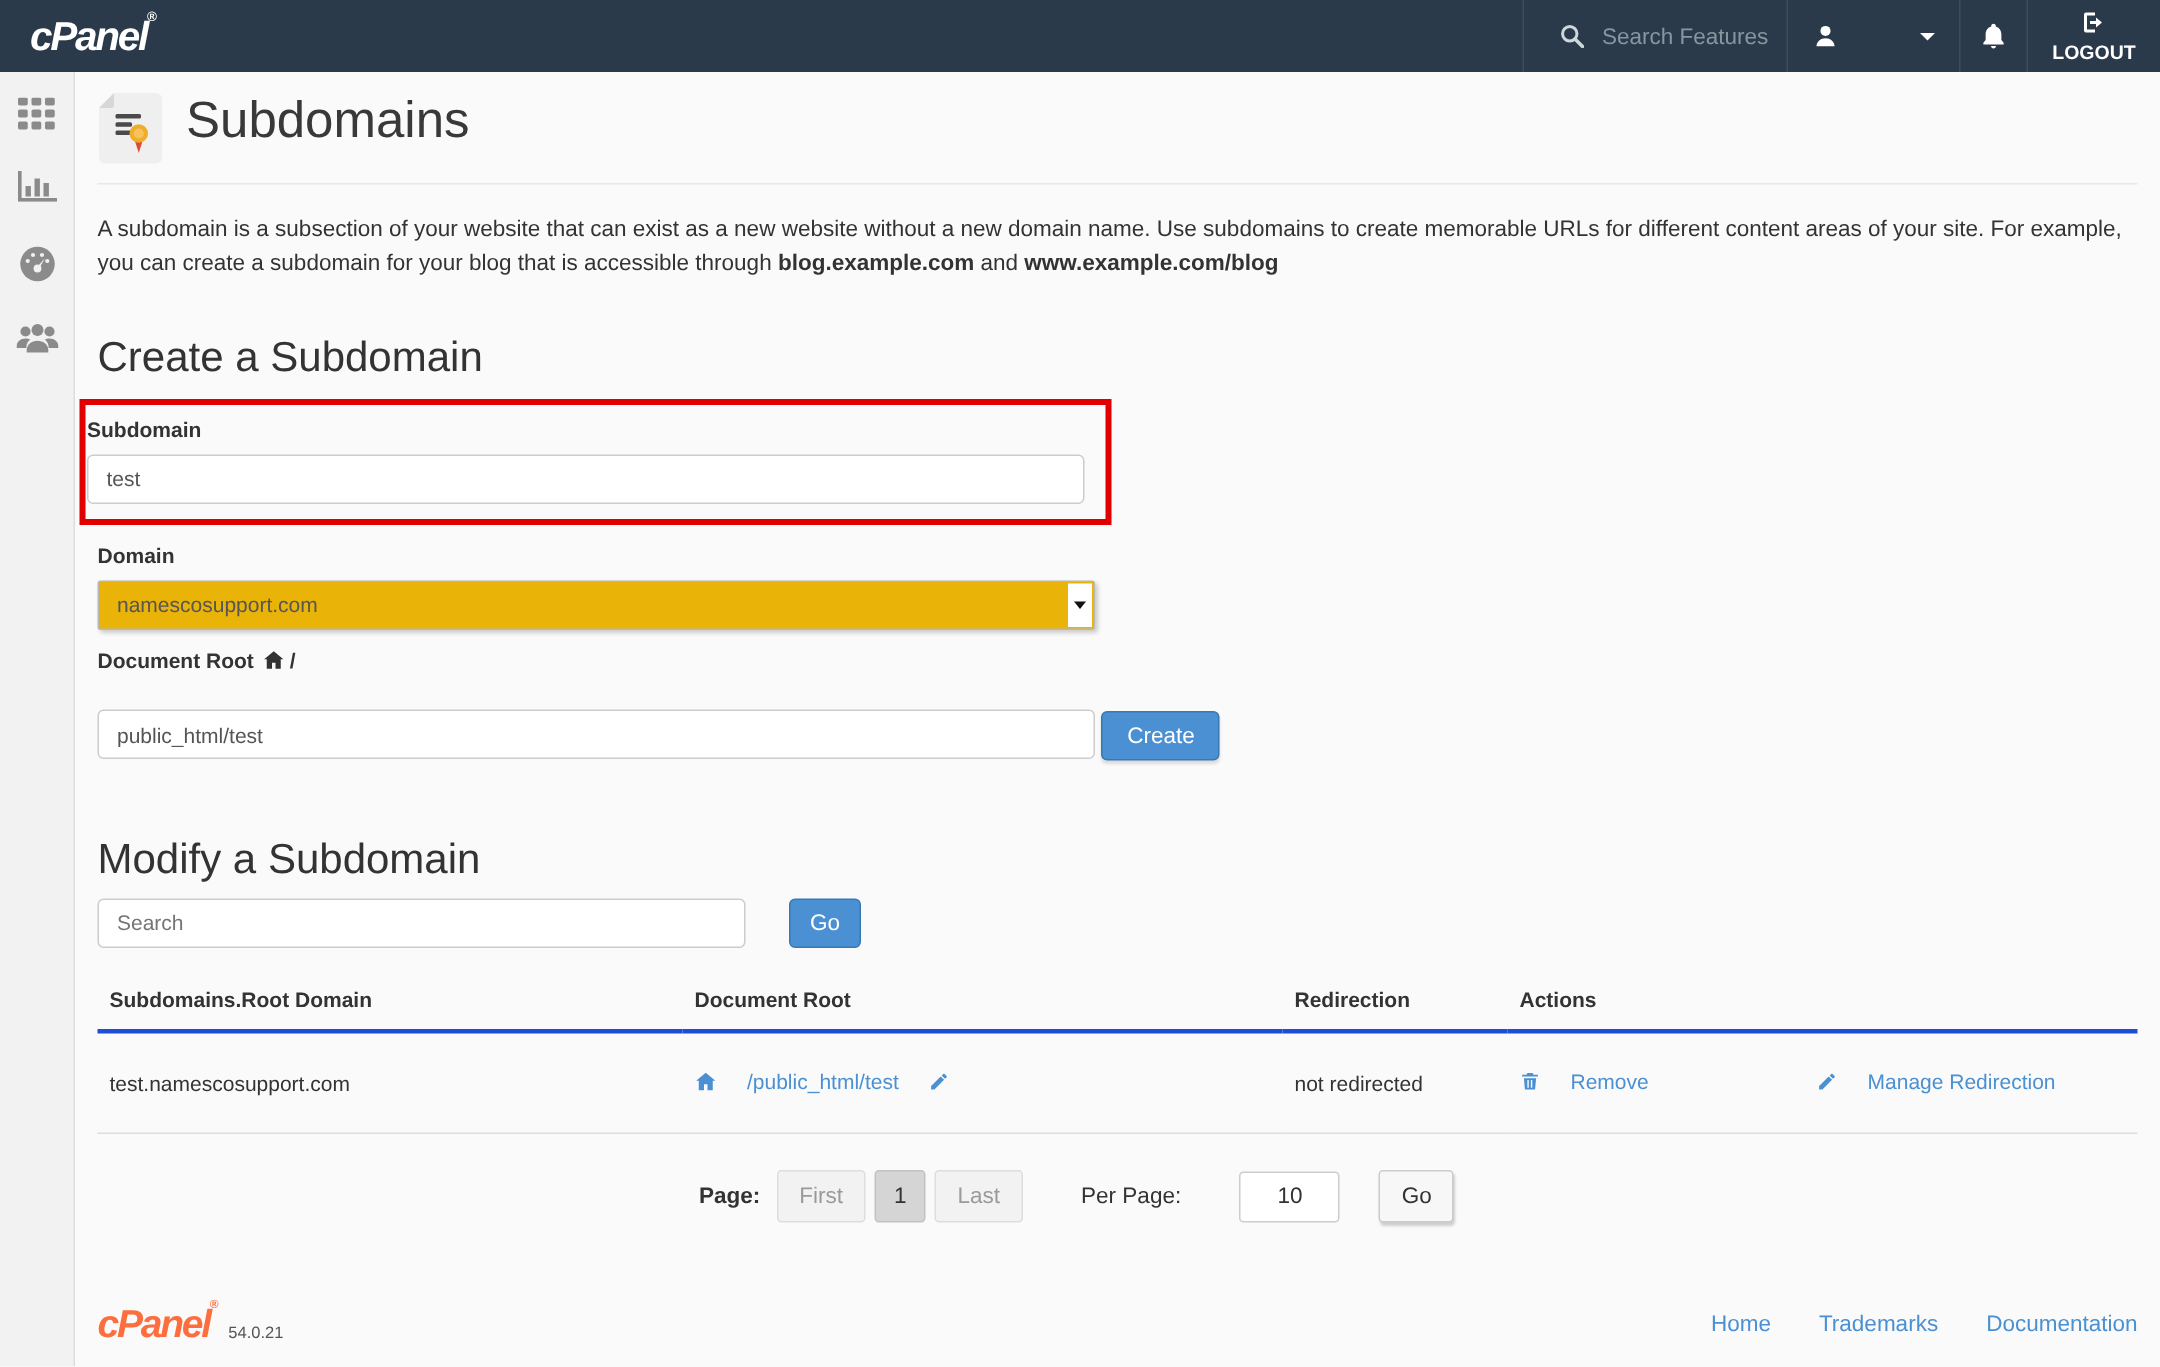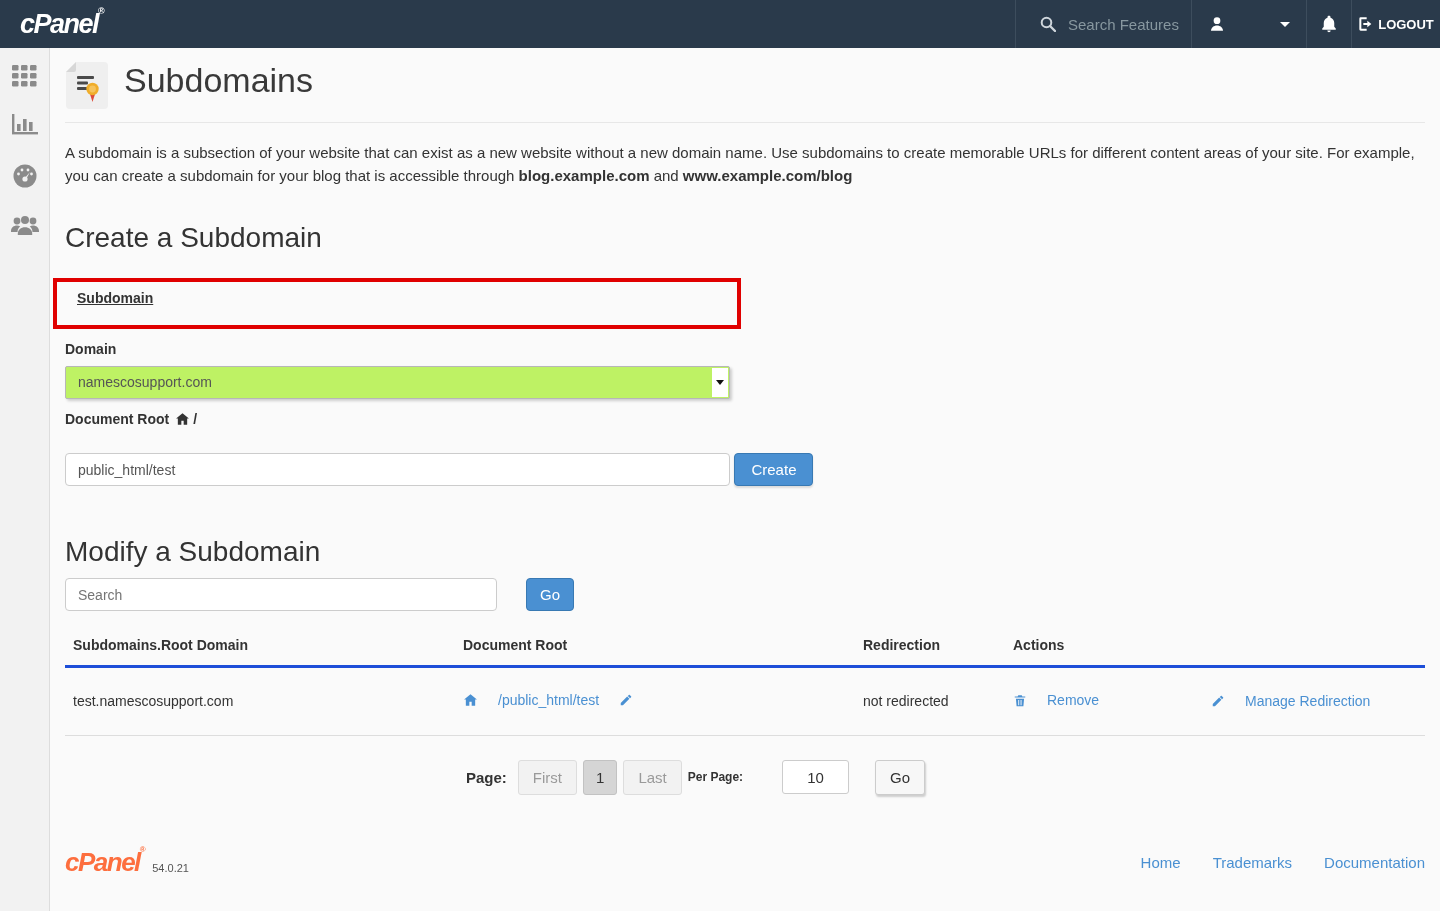--- a/index.html
+++ b/index.html
@@ -19,21 +19,21 @@
     margin-left:20px; color:#fff; font-size:27px; font-weight:bold;
     font-style:italic; letter-spacing:-1.5px;
   }
   .brand sup { font-size:9px; font-style:normal; letter-spacing:0; position:relative; top:-9px; }
   .nav-right { margin-left:auto; display:flex; height:100%; }
   .nav-seg { border-left:1px solid #3d4d5d; display:flex; align-items:center; height:100%; }
   .seg-search { width:176px; padding-left:24px; }
   .seg-search .ph { color:#87979f; font-size:15px; margin-left:12px; }
   .seg-user { width:115px; justify-content:space-between; padding:0 16px; }
   .seg-bell { width:45px; justify-content:center; }
-  .seg-logout { width:89px; justify-content:center; color:#fff; font-weight:bold; font-size:13px; gap:4px; cursor:pointer; }
+  .seg-logout { width:89px; justify-content:center; color:#fff; font-weight:bold; font-size:13px; gap:4px; cursor:pointer;flex-direction:column; }
   .caret-down { width:0; height:0; border-left:5px solid transparent; border-right:5px solid transparent; border-top:5px solid #fff; }
   
   .sidebar {
     position:absolute; top:48px; left:0; bottom:0; width:50px;
     background:#f2f2f2; border-right:1px solid #ddd;
     display:flex; flex-direction:column; align-items:center;
     padding-top:15px; gap:24px;
   }
   .side-icon { width:26px; height:26px; display:flex; align-items:center; justify-content:center; cursor:pointer; }
   
@@ -43,28 +43,27 @@
   .description { margin-top:18px; font-size:15px; line-height:1.55; color:#333; }
   .description b { font-weight:bold; }
   .section-heading { font-size:28px; font-weight:400; color:#333; margin:34px 0 6px; }
   .field-label { font-size:14px; font-weight:bold; color:#333; margin:12px 0 9px; display:flex; align-items:center; gap:3px; }
   .text-input {
     width:665px; height:33px; border:1px solid #ccc; border-radius:4px;
     padding:6px 12px; font-size:14px; color:#555; background:#fff;
     font-family:"Liberation Sans", sans-serif;
   }
   .red-box {
-    border:4px solid #e00000; width:688px; margin-left:-12px; margin-top:24px;
-    padding:0 8px 10px 20px;
-    text-decoration:underline;
+    border:4px solid #e00000; width:688px; margin-left:-12px; margin-top:12px;
+    padding:0 8px 10px 1px;
   }
   .red-box .field-label { margin-top:8px; }
   .select-box {
     width:665px; height:33px; border:1px solid #b7b7b7; border-radius:2px;
-    background:#bef264; display:flex; align-items:center; padding-left:12px;
+    background:#eab308; display:flex; align-items:center; padding-left:12px;
     position:relative; font-size:14px; color:#555; cursor:pointer;
     box-shadow:2px 2px 3px rgba(0,0,0,0.18);
   }
   .select-arrow {
     position:absolute; right:1px; top:1px; bottom:1px; width:16px;
     display:flex; align-items:center; justify-content:center; background:#fff;
   }
   .select-arrow .tri { width:0; height:0; border-left:4px solid transparent; border-right:4px solid transparent; border-top:5px solid #111; }
   .btn-blue {
     display:inline-block; background:#4a90d2; border:1px solid #3879b3;
@@ -87,21 +86,21 @@
   .action-link { display:inline-flex; align-items:center; gap:6px; }
   .action-remove { margin-right:108px; }
   
   .pagination { display:flex; align-items:center; margin:24px 0 0 401px; }
   .pg-label { font-weight:bold; font-size:15px; margin-right:11px; }
   .pg-btn {
     padding:8px 14px; background:#f2f2f2; border:1px solid #ddd; border-radius:3px;
     color:#9a9a9a; font-size:15px; margin-right:6px; cursor:pointer;
   }
   .pg-btn.active { background:#d5d5d5; border-color:#c2c2c2; color:#333; padding:8px 12px; }
-  .per-page-label { font-weight:bold; font-size:12px; }
+  .per-page-label { font-weight:normal; font-size:15px; margin-left:33px; }
   .per-page-input {
     width:67px; height:34px; margin-left:28px; text-align:center;
     border:1px solid #ccc; border-radius:3px; font-size:15px; color:#333;
     font-family:"Liberation Sans", sans-serif;
   }
   .go-gray {
     margin-left:26px; padding:8px 14px; background:#f7f7f7; border:1px solid #ccc;
     border-radius:3px; color:#333; font-size:15px; cursor:pointer;
     box-shadow:1px 2px 2px rgba(0,0,0,0.18);
     font-family:"Liberation Sans", sans-serif;
@@ -228,20 +227,21 @@
     </span>
     <div class="page-title">Subdomains</div>
   </div>
 
   <div class="description"><span>A subdomain is a subsection of your website that can exist as a new website without a new domain name. Use subdomains to create memorable URLs for different content areas of your site. For example, you can create a subdomain for your blog that is accessible through </span><b>blog.example.com</b><span> and </span><b>www.example.com/blog</b></div>
 
   <div class="section-heading">Create a Subdomain</div>
 
   <div class="red-box">
     <div class="field-label">Subdomain</div>
+    <input class="text-input" type="text" value="test" style="">
   </div>
 
   <div class="field-label">Domain</div>
   <div class="select-box">
     <span>namescosupport.com</span>
     <span class="select-arrow">
         <span class="tri"></span>
       </span>
   </div>
 

